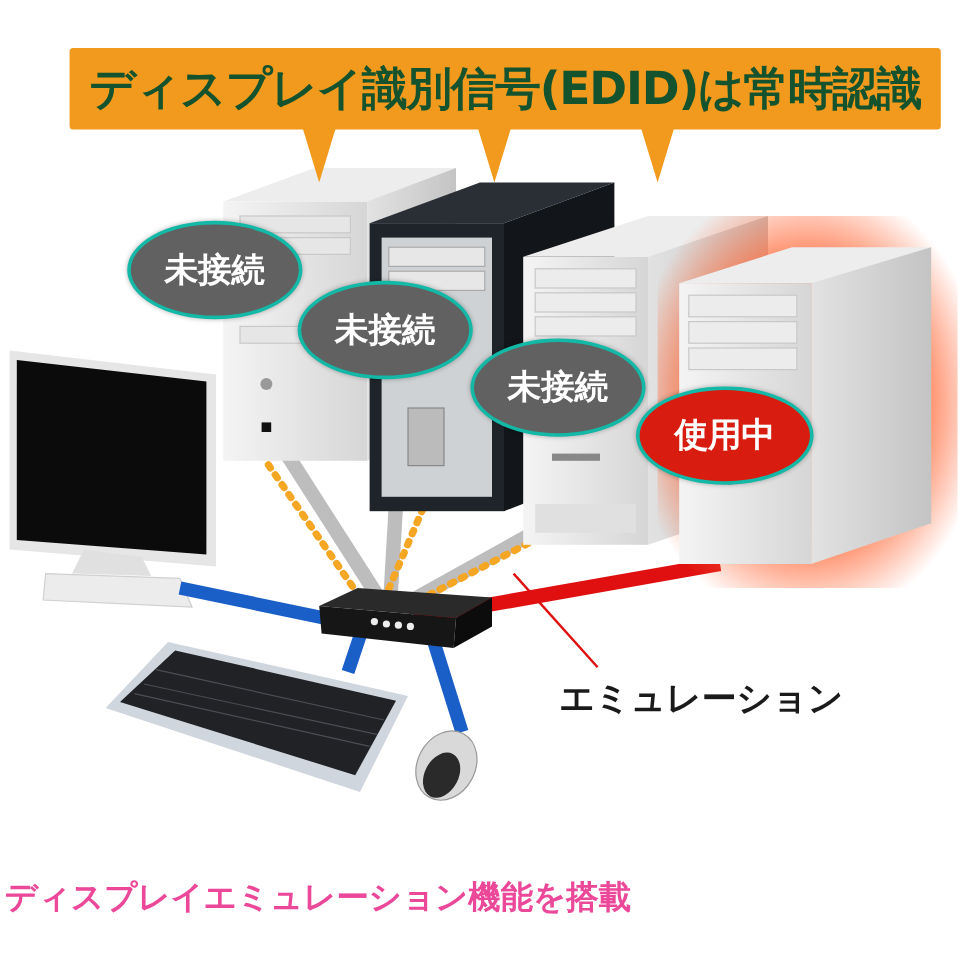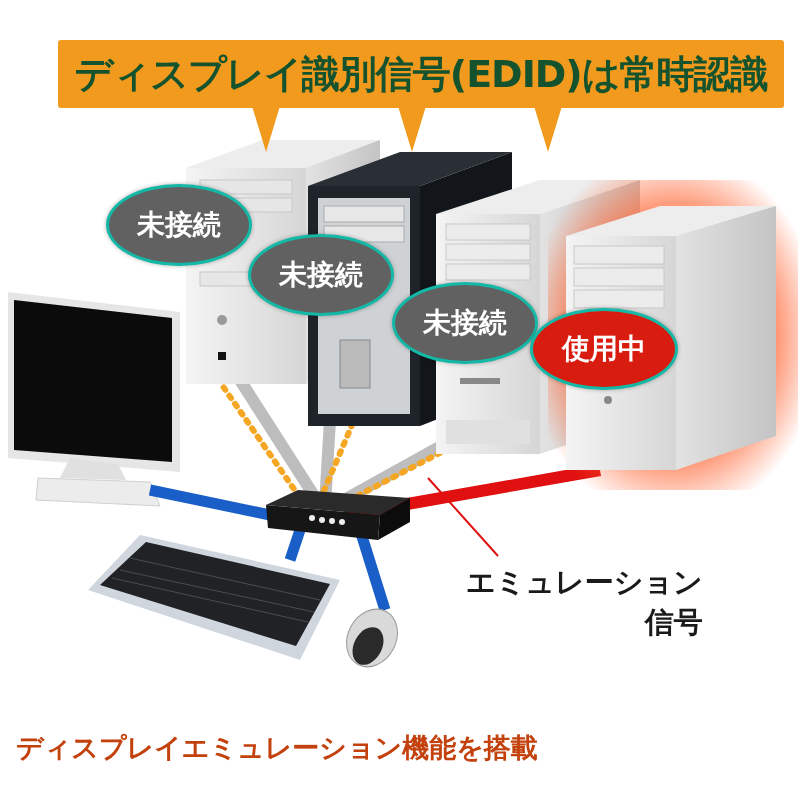--- a/index.html
+++ b/index.html
@@ -5,21 +5,21 @@
   html,body{margin:0;padding:0;background:#ffffff;}
   body{width:800px;height:800px;position:relative;overflow:hidden;font-family:"DejaVu Sans","Liberation Sans",sans-serif;}
   .banner{position:absolute;left:58px;top:40px;width:726px;height:68px;background:#f29a1d;border-radius:3px;}
   .banner-text{position:absolute;left:0;top:0;width:100%;height:100%;display:flex;align-items:center;justify-content:center;color:#14532d;font-size:38px;font-weight:bold;letter-spacing:-1px;}
   .pointer{position:absolute;top:106px;width:0;height:0;border-left:14px solid transparent;border-right:14px solid transparent;border-top:46px solid #f29a1d;}
   svg.scene{position:absolute;left:0;top:0;}
   .bubble{position:absolute;border-radius:50%;display:flex;align-items:center;justify-content:center;color:#fff;font-size:28px;font-weight:bold;border:3px solid #14b8a6;box-shadow:0 0 4px rgba(0,0,0,.3);}
   .bubble.gray{background:#616161;}
   .bubble.red{background:#d91c10;}
   .label-emu{position:absolute;left:466px;top:562px;font-size:29px;font-weight:bold;color:#1a1a1a;text-align:right;line-height:40px;}
-  .caption{position:absolute;left:16px;top:730px;font-size:27px;font-weight:bold;color:#c2410c;}
+  .caption{position:absolute;left:4px;top:730px;font-size:27px;font-weight:bold;color:#ec4899;}
 </style>
 </head>
 <body>
 
 <svg class="scene" width="800" height="800" viewBox="0 0 800 800">
   <defs>
     <linearGradient id="pcw" x1="0" y1="0" x2="1" y2="0">
       <stop offset="0" stop-color="#f4f4f4"></stop>
         <stop offset="1" stop-color="#d6d6d6"></stop>
     </linearGradient>
@@ -138,22 +138,21 @@
 
 <div class="bubble gray" style="left:106px;top:184px;width:140px;height:76px;">
   <span>未接続</span>
 </div>
 <div class="bubble gray" style="left:248px;top:234px;width:140px;height:76px;">
   <span>未接続</span>
 </div>
 <div class="bubble gray" style="left:392px;top:282px;width:140px;height:76px;">
   <span>未接続</span>
 </div>
-<div class="bubble red" style="left:530px;top:308px;width:142px;height:76px;">
+<div class="bubble red" style="left:530px;top:322px;width:142px;height:76px;">
   <span>使用中</span>
 </div>
 
 <div class="label-emu">
   <div>エミュレーション</div>
-  <div>信号</div>
 </div>
 
 <div class="caption">ディスプレイエミュレーション機能を搭載</div>
 
 </body></html>

